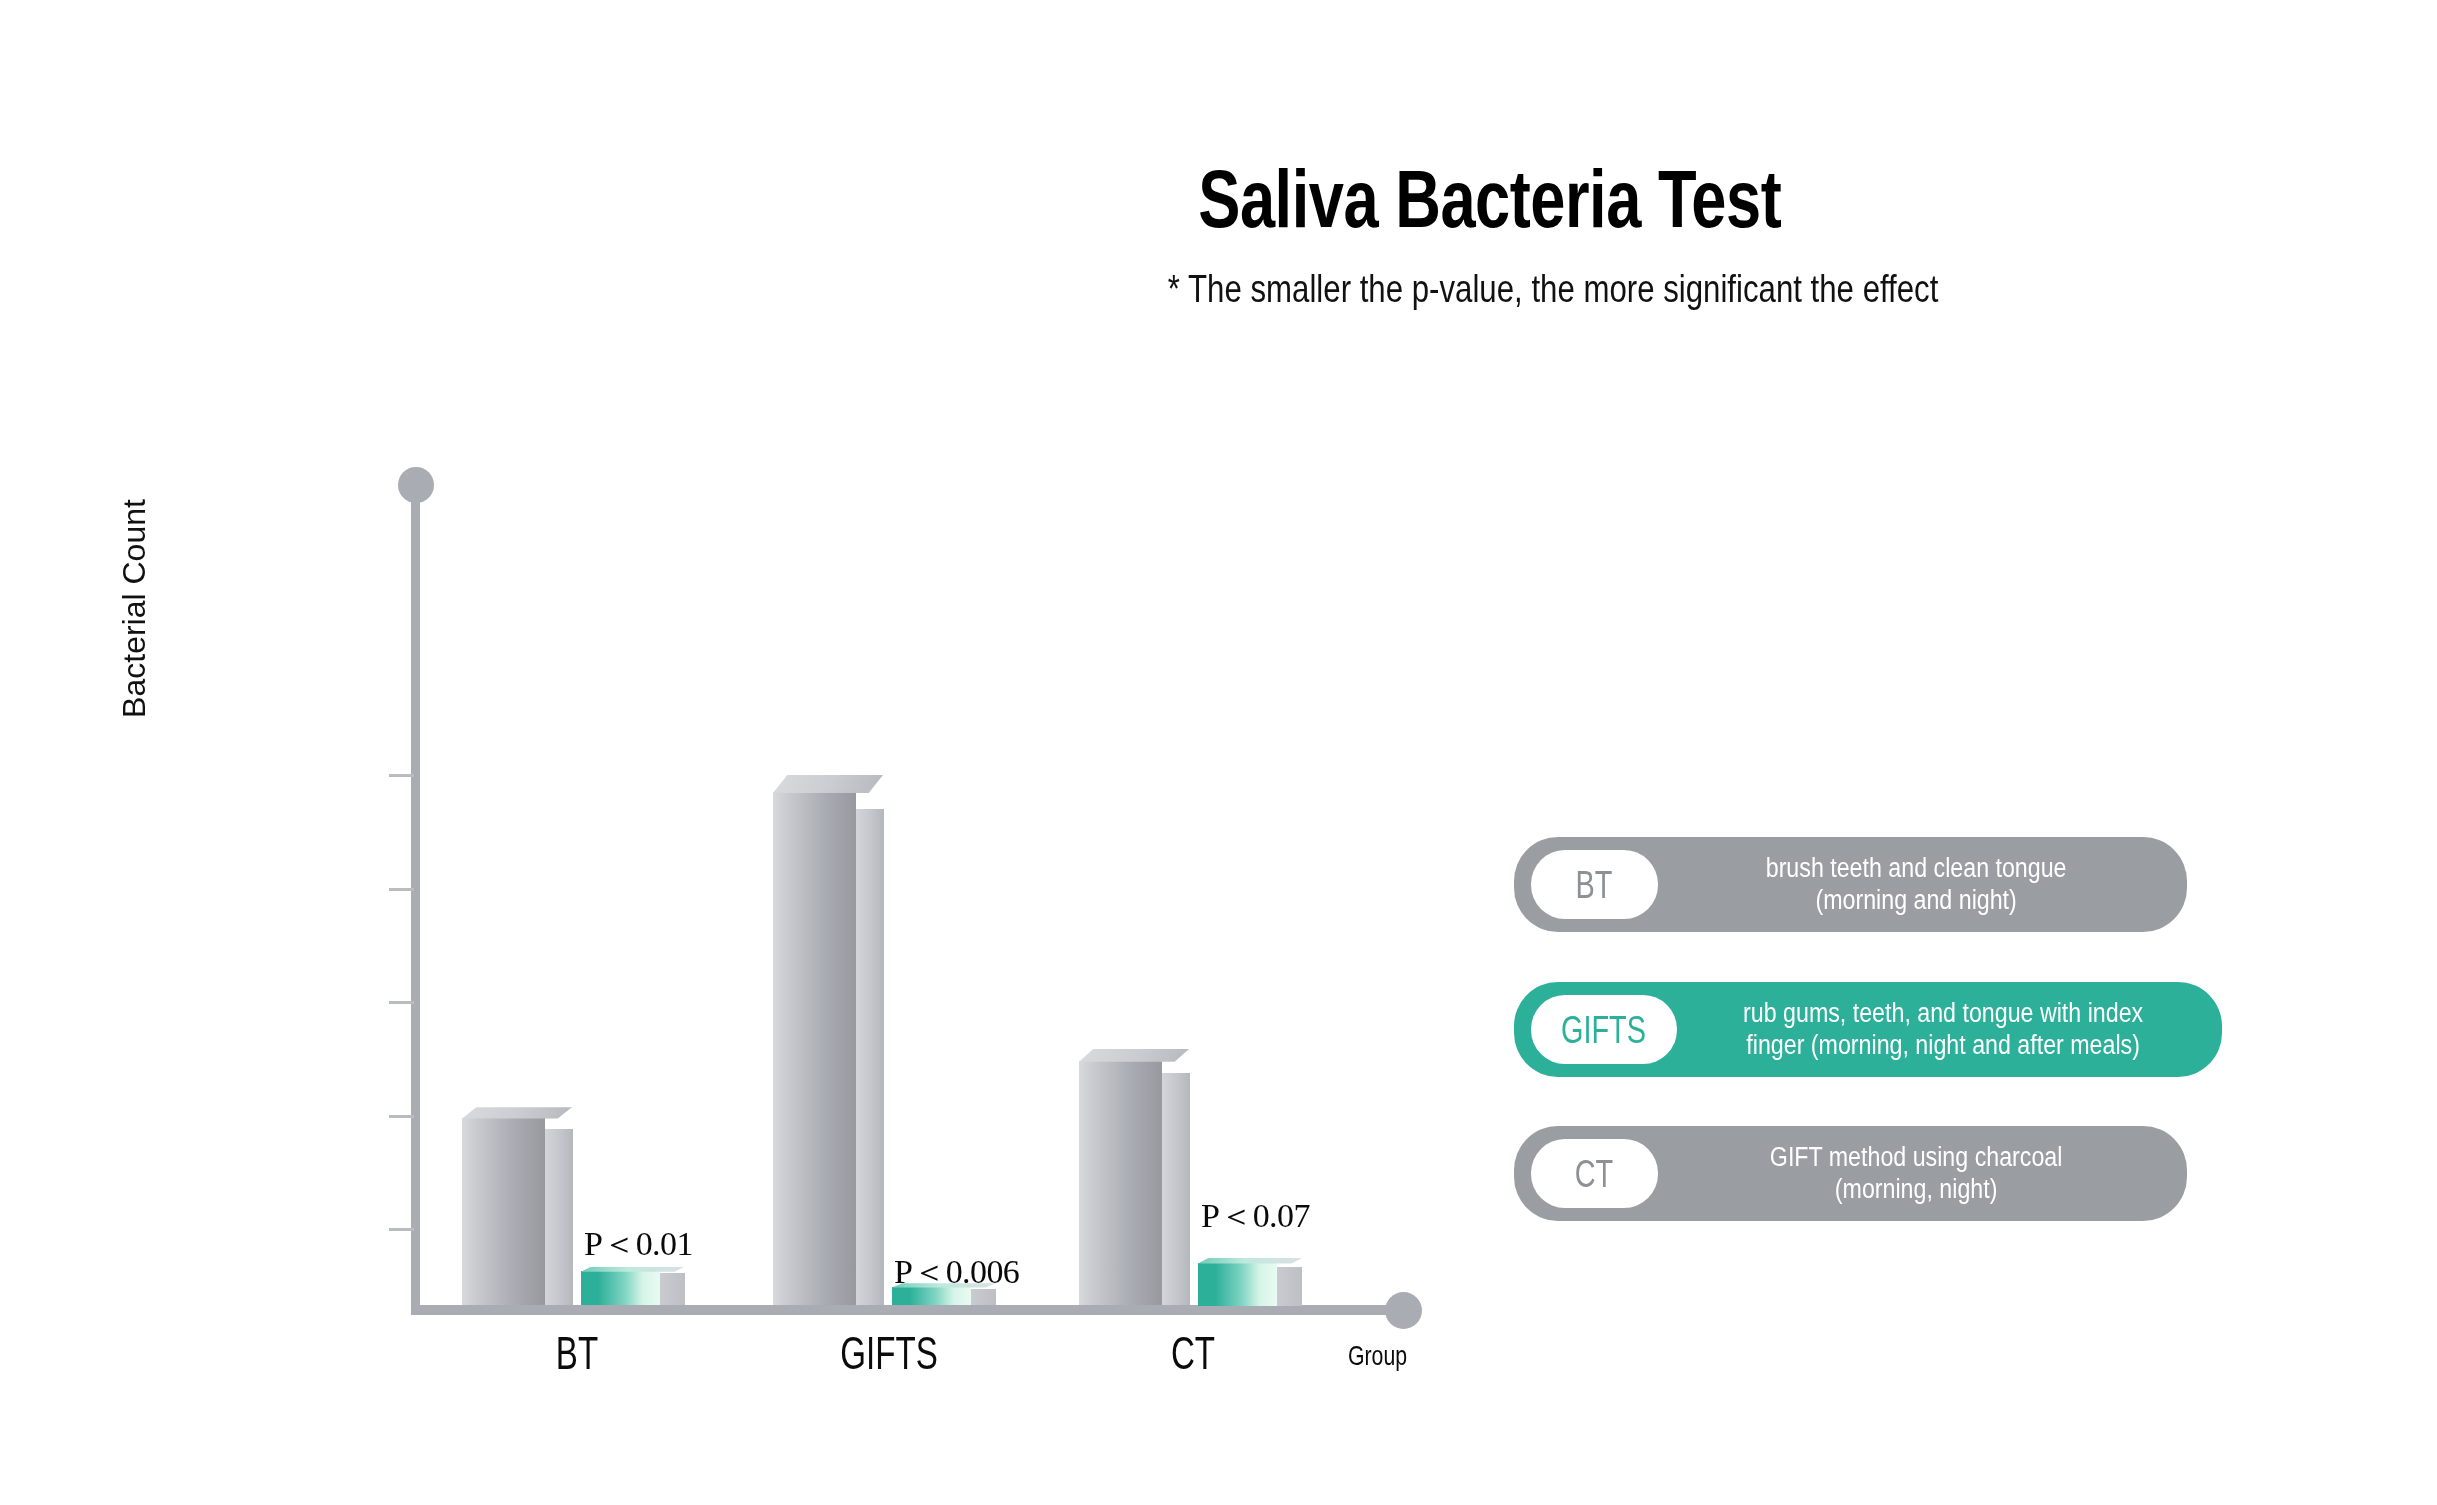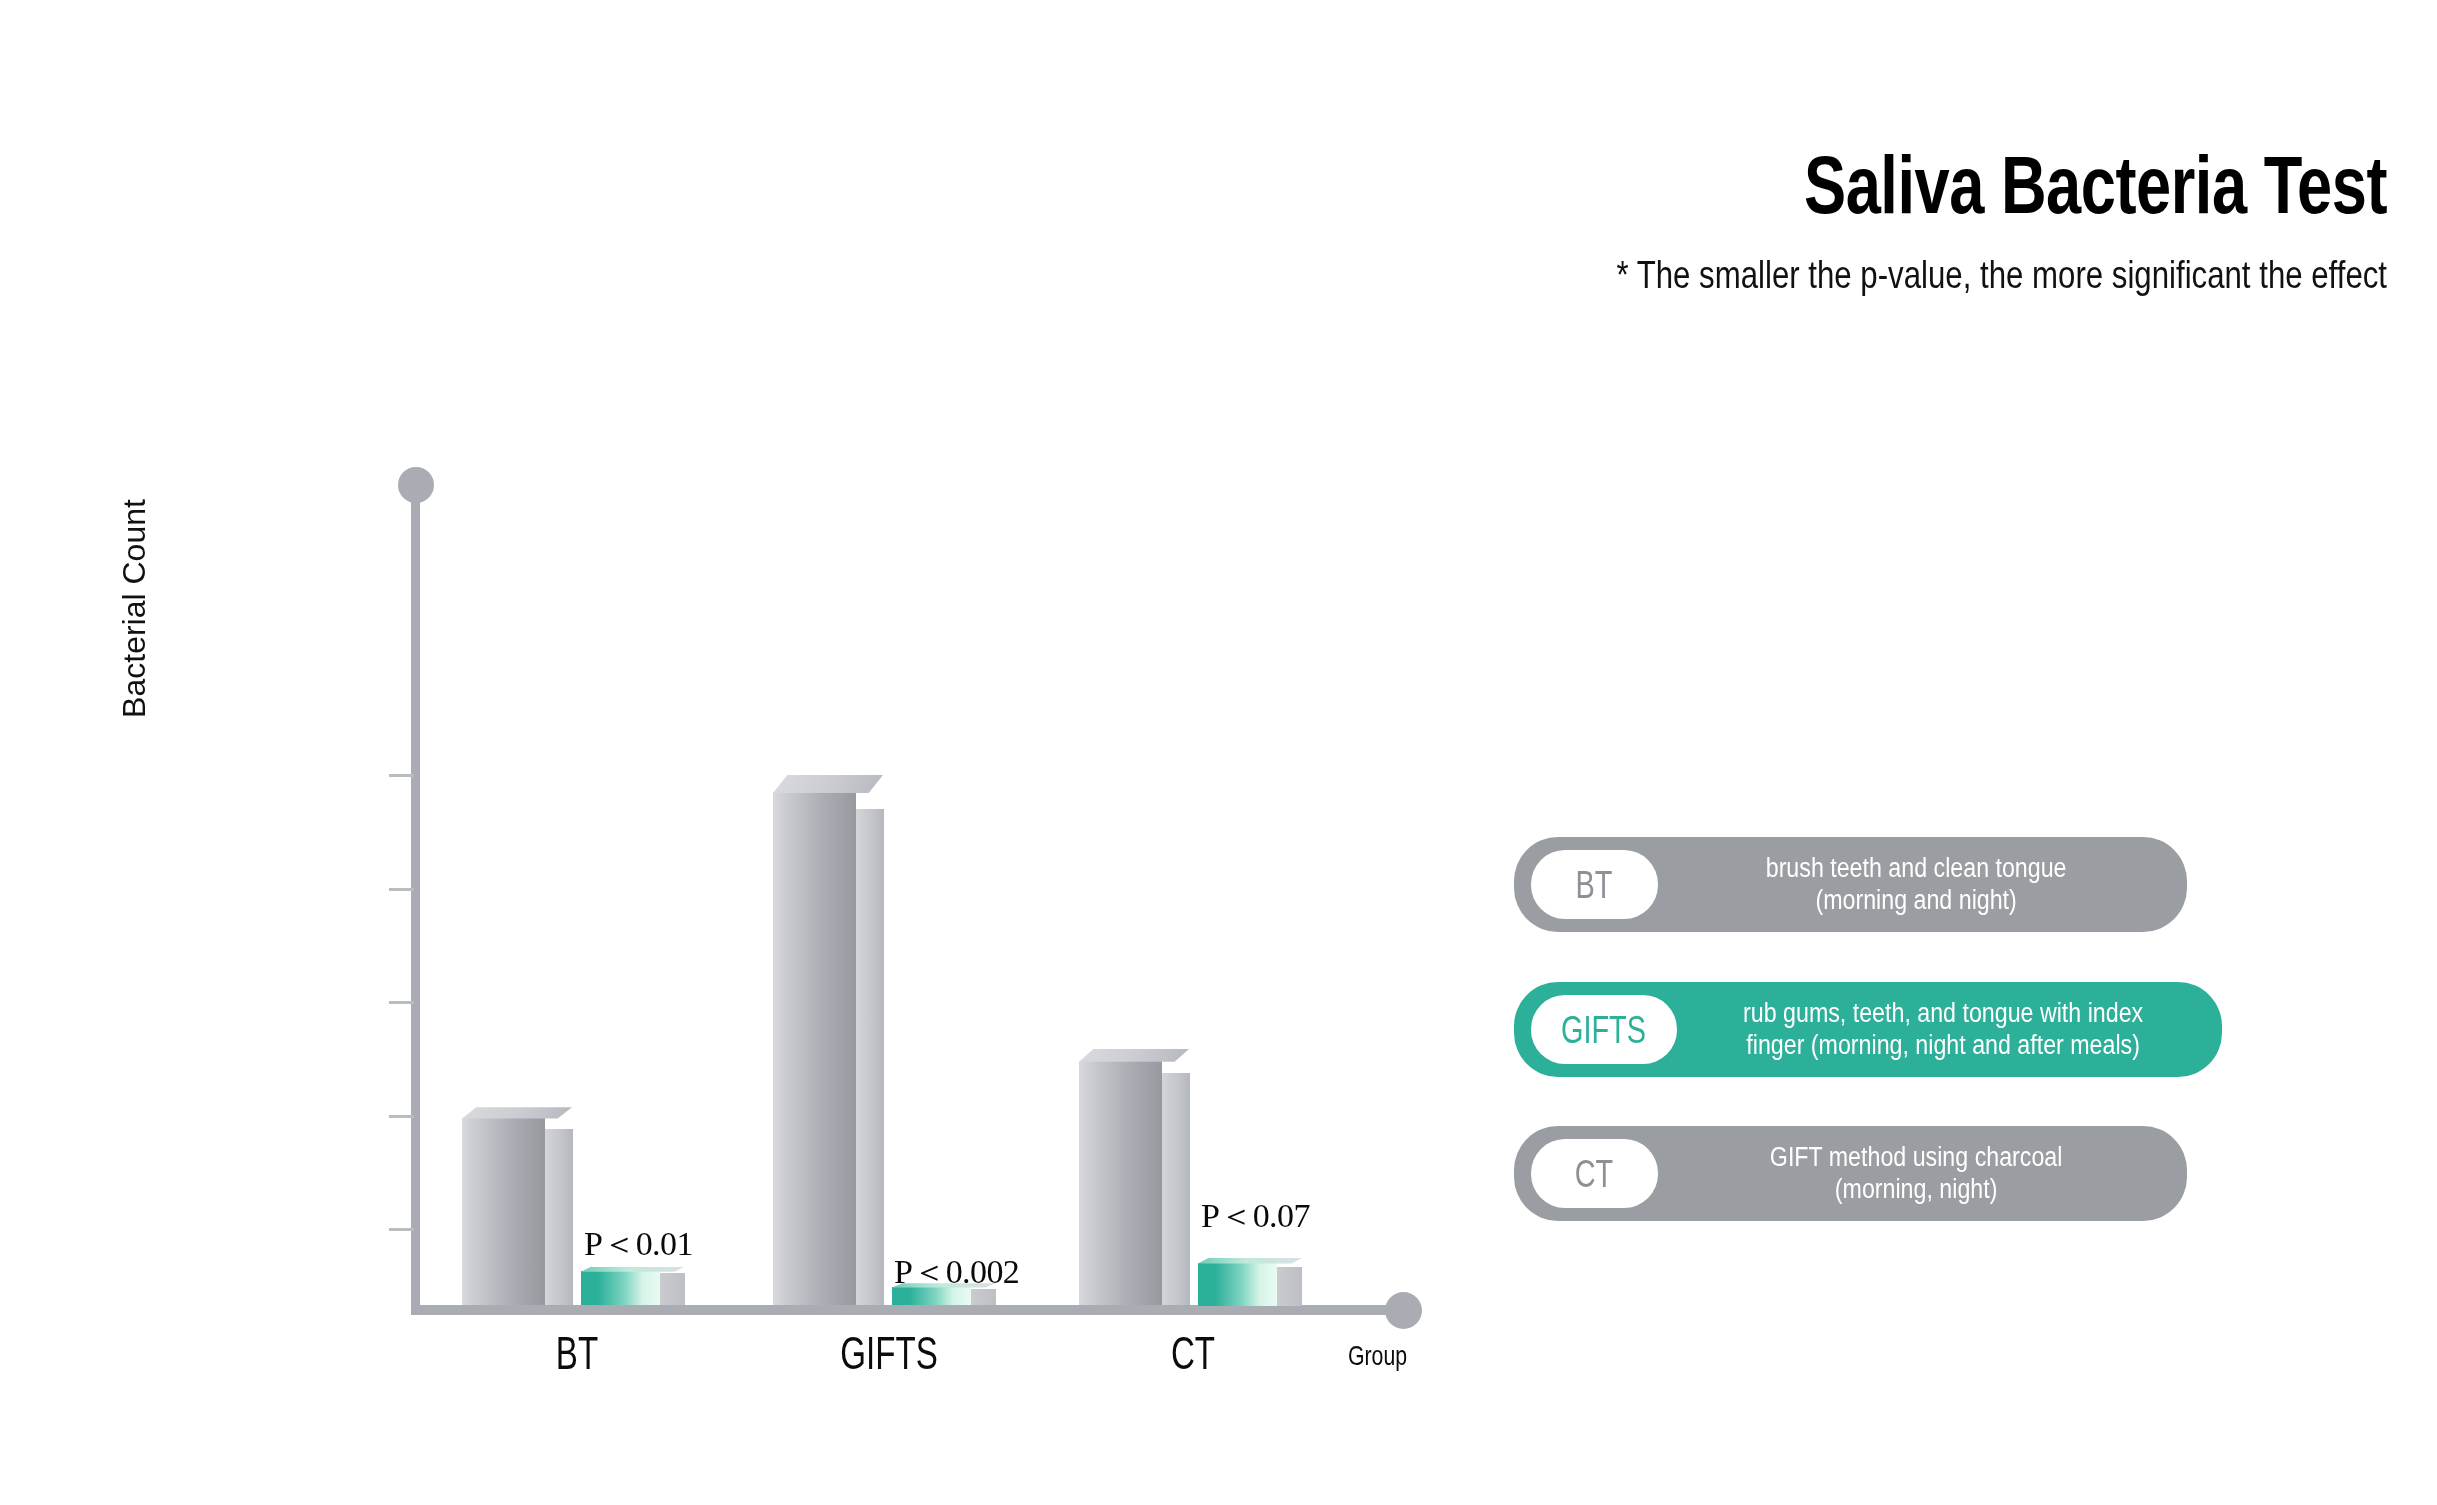--- a/index.html
+++ b/index.html
@@ -12,22 +12,22 @@
     position: relative;
     overflow: hidden;
     font-family: "Liberation Sans", sans-serif;
     -webkit-font-smoothing: antialiased;
   }
 
   
   #title-block {
     position: absolute;
     right: 51px;
-    top: 145px;
-    text-align: right;
+    top: 159px;
+    text-align: left;
     width: 1524px;
   }
   #chart-title {
     font-family: "Liberation Sans", sans-serif;
     font-size: 81px;
     font-weight: 700;
     letter-spacing: -0.6px;
     color: #000000;
     line-height: 1.0;
     transform: scaleX(0.78);
@@ -277,21 +277,21 @@
   </div>
 
   <div class="bar bar-teal" style="left:892px; top:1287px; width:79px; height:18.4px;">
     <div class="front"></div>
     <div class="side" style="left:79px; height:16.5px; width:25.4px;"></div>
     <div class="topface" style="left:0; top:-3.8px; background:
           linear-gradient(100deg,#6ecbb6 0%,#bfe9db 45%,#dcdfe3 100%);
           clip-path: polygon(0% 100%, 10% 0%, 100% 0%, 90% 100%);
           width:104px; height:4.4px;"></div>
   </div>
-  <div class="pvalue" style="left:894px; top:1249px;">P＜0.002</div>
+  <div class="pvalue" style="left:894px; top:1249px;">P＜0.006</div>
 
   <div class="bar bar-gray" style="left:1079px; top:1061px; width:83px; height:244px;">
     <div class="front"></div>
     <div class="side" style="left:83px; height:232px;"></div>
     <div class="topface" style="left:0; top:-12px; background:
           linear-gradient(115deg,#d9dbde 0%,#cbcdd2 50%,#b5b8bd 100%);
           clip-path: polygon(0% 100%, 13% 0%, 100% 0%, 87% 100%);
           width:110px; height:12.7px;"></div>
   </div>
 

